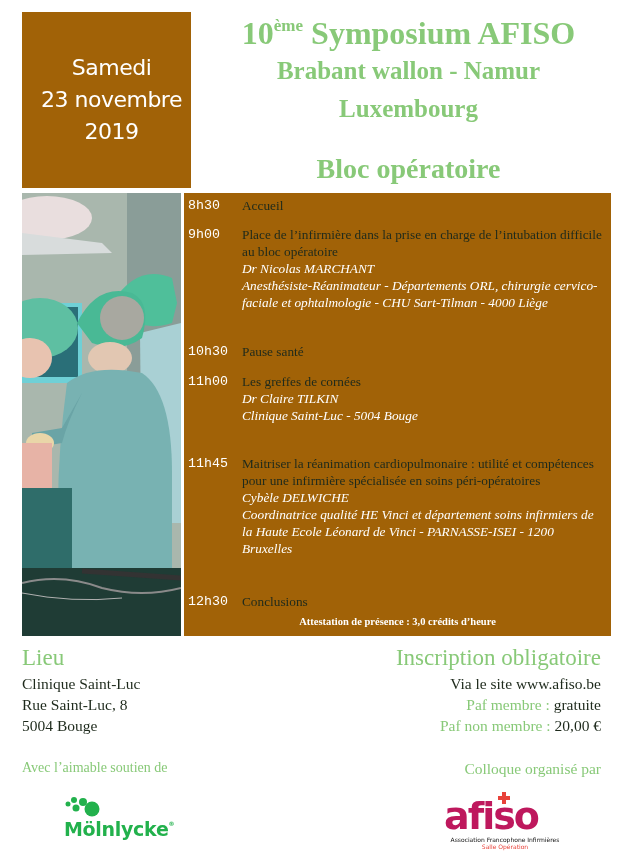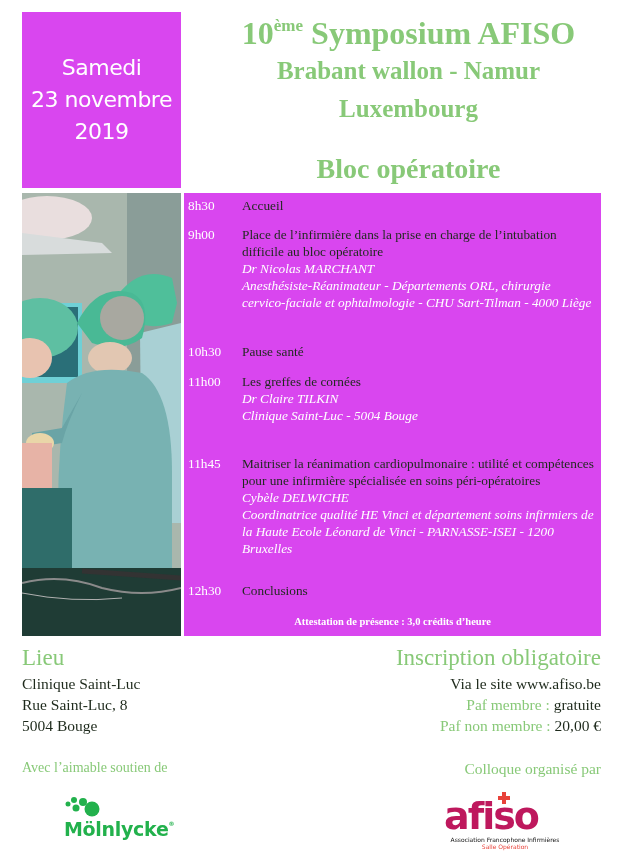--- a/index.html
+++ b/index.html
@@ -1,29 +1,29 @@
 <!DOCTYPE html>
 <html><head>
 <meta charset="utf-8">
 <style>
   html, body { margin: 0; padding: 0; background: #ffffff; }
   body { width: 629px; height: 855px; position: relative; overflow: hidden; font-family: "Liberation Serif", serif; }
-  .green-box { background: #d946ef; }
+  .green-box { background: #a16207; padding-left: 10px; }
   #date-box { position: absolute; left: 22px; top: 12px; width: 159px; height: 176px; display: flex; flex-direction: column; align-items: center; justify-content: center; color: #ffffff; font-family: "DejaVu Sans", sans-serif; font-size: 22px; line-height: 32px; text-align: center; }
   #date-box span { display: block; letter-spacing: -0.5px; }
   #header { position: absolute; left: 200px; top: 12px; width: 417px; text-align: center; color: #88c978; font-weight: bold; }
   #header .t1 { font-size: 32px; line-height: 38px; margin-top: 2px; }
   #header .t1 sup { font-size: 17px; vertical-align: 13px; line-height: 0; }
   #header .t2 { font-size: 25px; line-height: 38px; }
   #header .t3 { font-size: 25px; line-height: 38px; }
   #header .t4 { font-size: 28px; line-height: 48px; margin-top: 17px; }
   #photo { position: absolute; left: 22px; top: 193px; width: 159px; height: 443px; overflow: hidden; background: linear-gradient(180deg, #b7c2b6 0%, #9eb0a5 20%, #8fa9a3 40%, #6f9b98 60%, #4c7b78 80%, #1f3a30 100%); }
   #program { position: absolute; left: 184px; top: 193px; width: 417px; height: 443px; font-size: 13.3px; line-height: 17px; color: #1e2a1c; }
   .row { position: absolute; left: 4px; right: 4px; display: flex; }
-  .time { width: 54px; color: #ffffff; flex-shrink: 0; }
+  .time { width: 54px; color: #ffffff; flex-shrink: 0; font-family: Liberation Mono, monospace; }
   .body { flex: 1; }
   .speaker { color: #ffffff; font-style: italic; }
   .attest { position: absolute; left: 0; right: 0; top: 420px; text-align: center; font-size: 10.5px; font-weight: bold; color: #ffffff; }
   .green { color: #88c978; }
   .dark { color: #1e2a1c; }
   #lieu { position: absolute; left: 22px; top: 643px; width: 250px; }
   #lieu .h { font-size: 23px; line-height: 30px; color: #88c978; }
   #lieu .l { font-size: 15.5px; line-height: 21px; color: #1e2a1c; }
   #insc { position: absolute; right: 28px; top: 643px; width: 320px; text-align: right; }
   #insc .h { font-size: 23px; line-height: 30px; color: #88c978; }
@@ -112,21 +112,21 @@
 
   <div class="row" style="top:262px;">
     <div class="time">11h45</div>
     <div class="body">
       <div>Maitriser la réanimation cardiopulmonaire : utilité et compétences pour une infirmière spécialisée en soins péri-opératoires</div>
       <div class="speaker">Cybèle DELWICHE</div>
       <div class="speaker">Coordinatrice qualité HE Vinci et département soins infirmiers de la Haute Ecole Léonard de Vinci - PARNASSE-ISEI - 1200 Bruxelles</div>
     </div>
   </div>
 
-  <div class="row" style="top:389px;">
+  <div class="row" style="top:400px;">
     <div class="time">12h30</div>
     <div class="body">Conclusions</div>
   </div>
 
   <div class="attest">Attestation de présence : 3,0 crédits d’heure</div>
 </div>
 
 <div id="lieu">
   <div class="h">Lieu</div>
   <div class="l">Clinique Saint-Luc</div>

